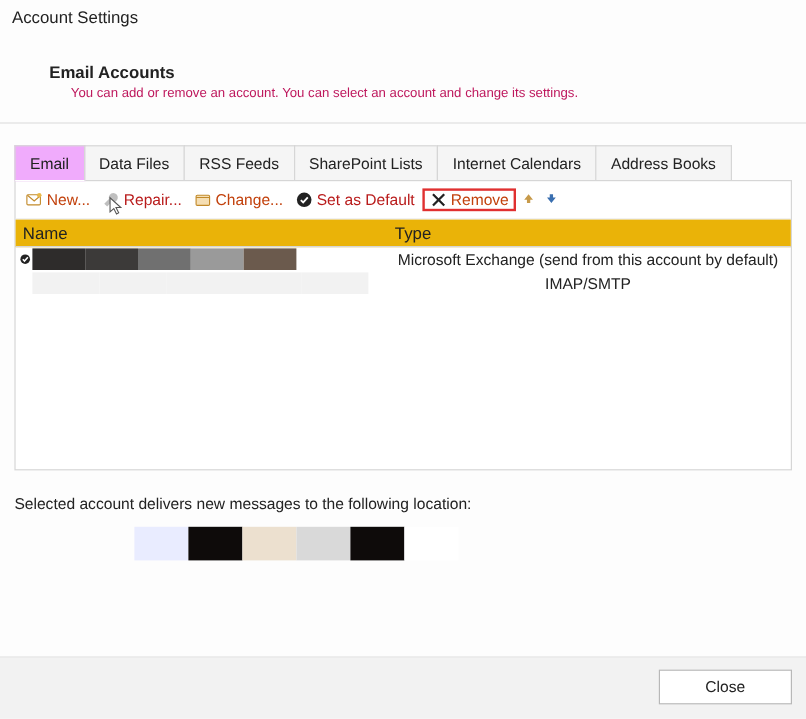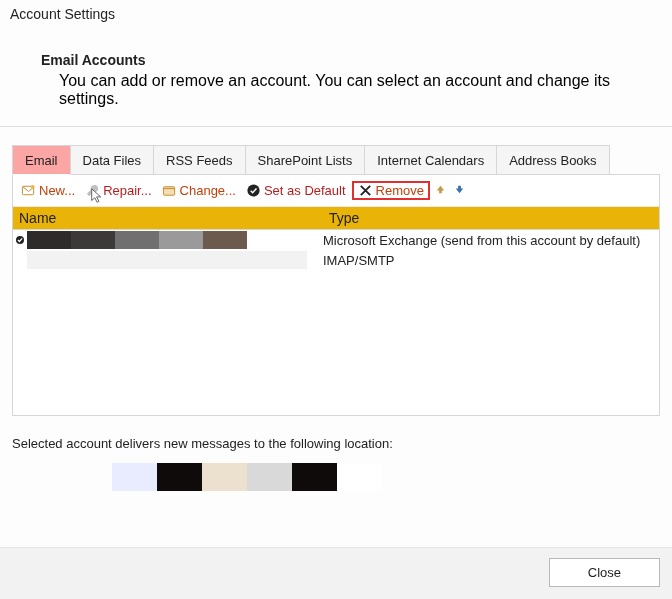--- a/index.html
+++ b/index.html
@@ -32,39 +32,39 @@
     font-size: 16px;
     line-height: 1;
     cursor: pointer;
     padding: 2px 6px;
   }
   .header {
     padding: 6px 28px 18px 28px;
     margin-left: 13px;
   }
   .header .h1 { font-weight: 600; font-size: 14px; margin-bottom: 4px;}
-  .header .desc { font-size: 16px; color: #000000; padding-left: 18px;}
+  .header .desc { font-size: 11px; color: #be185d; padding-left: 18px;}
   .divider { height: 1px; background: #e0e0e0; margin: 0; }
   .tabrow {
     display: flex;
     padding: 18px 12px 0 12px;
     gap: 0;
   }
   .tab {
     padding: 7px 12px 6px 12px;
     border: 1px solid #d6d6d6;
     border-bottom: none;
     background: #f5f5f5;
     font-size: 13px;
     cursor: pointer;
     margin-right: -1px;
     position: relative;
   }
   .tab.active {
-    background: #fca5a5;
+    background: #f0abfc;
     z-index: 2;
     border-bottom: 1px solid #fff;
     margin-bottom: -1px;
   }
 
   .tabcontent {
     margin: 0 12px;
     border: 1px solid #d6d6d6;
     background: #fff;
     flex: 0 0 auto;
@@ -108,20 +108,21 @@
 
   .tablebody {
     height: 185px;
     overflow: auto;
   }
   .row {
     display: flex;
     align-items: center;
     padding: 1px 2px;
     font-size: 13px;
+    text-align: center;
   }
   .row .check {
     width: 12px; flex:none;
   }
   .row .name {
     flex: 0 0 296px;
     display: flex;
     align-items: center;
   }
   .row .type { flex: 1; }

